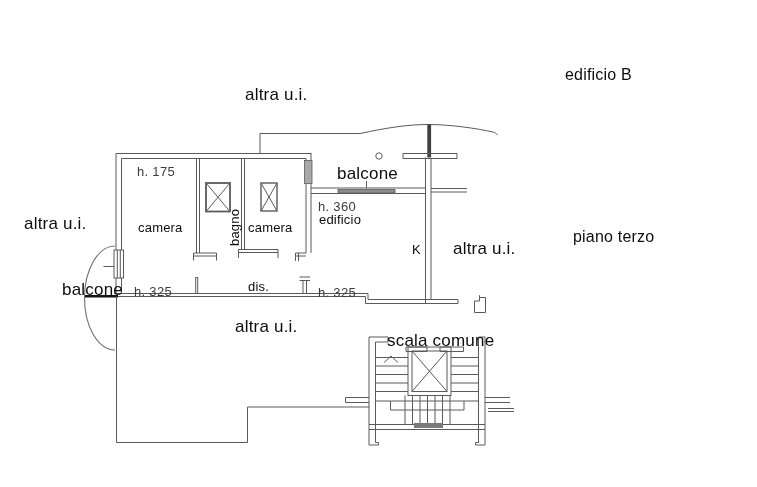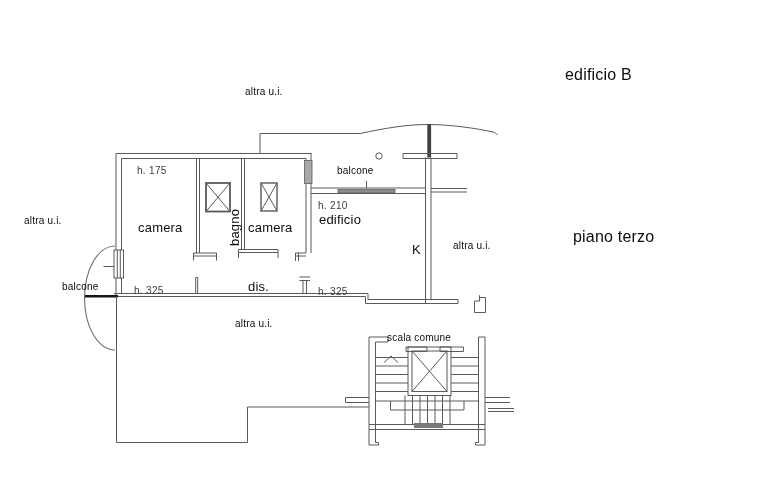--- a/index.html
+++ b/index.html
@@ -12,23 +12,23 @@
   .stage svg{position:absolute;left:0;top:0}
   .w{stroke:var(--line,#5a5a5a);stroke-width:1;fill:none}
   .w18{stroke-width:1.8}
   .w14{stroke-width:1.4}
   .thick{stroke:var(--thick,#161616);stroke-width:2.6;fill:none}
   .arc{stroke:#6f6f6f;stroke-width:1.1;fill:none}
   .darkbar{fill:#414141;stroke:none}
   .winfill{fill:var(--winfill,#8c8c8c);stroke:var(--line,#5a5a5a);stroke-width:.8}
   .winlite{fill:#a8a8a8;stroke:var(--line,#5a5a5a);stroke-width:.8}
   .thresh{fill:#7a7a7a;stroke:none}
-  .lbl{position:absolute;font-size:10px;color:var(--text,#0d0d0d);white-space:nowrap;line-height:1.1;letter-spacing:.2px}
+  .lbl{position:absolute;font-size:17px;color:var(--text,#0d0d0d);white-space:nowrap;line-height:1.1;letter-spacing:.2px}
   .lbl--room{font-size:13px}
-  .lbl--sm{font-size:10px;color:var(--muted,#3c3c3c);letter-spacing:.3px}
+  .lbl--sm{font-size:13px;color:var(--muted,#3c3c3c);letter-spacing:.3px}
   .lbl--big{font-size:16px;letter-spacing:.2px}
   .lbl--rot{transform:rotate(-90deg);transform-origin:0 0}
 </style>
 </head>
 <body>
 
 <div class="stage">
 
   <svg width="757" height="487" viewBox="0 0 757 487">
 
@@ -132,20 +132,20 @@
   <div class="lbl lbl--room" style="left:138px;top:221px">camera</div>
   <div class="lbl lbl--room" style="left:248px;top:221px">camera</div>
   <div class="lbl lbl--room lbl--rot" style="left:228px;top:246px">bagno</div>
   <div class="lbl lbl--room" style="left:319px;top:213px">edificio</div>
   <div class="lbl lbl--room" style="left:248px;top:280px">dis.</div>
   <div class="lbl lbl--room" style="left:412px;top:243px">K</div>
 
   <div class="lbl" style="left:387px;top:332px">scala comune</div>
 
   <div class="lbl lbl--sm" style="left:137px;top:165px">h. 175</div>
-  <div class="lbl lbl--sm" style="left:318px;top:200px">h. 210</div>
+  <div class="lbl lbl--sm" style="left:318px;top:200px">h. 360</div>
   <div class="lbl lbl--sm" style="left:134px;top:285px">h. 325</div>
   <div class="lbl lbl--sm" style="left:318px;top:286px">h. 325</div>
 
   <div class="lbl lbl--big" style="left:565px;top:66px">edificio B</div>
   <div class="lbl lbl--big" style="left:573px;top:228px">piano terzo</div>
 
 </div>
 
 </body></html>

